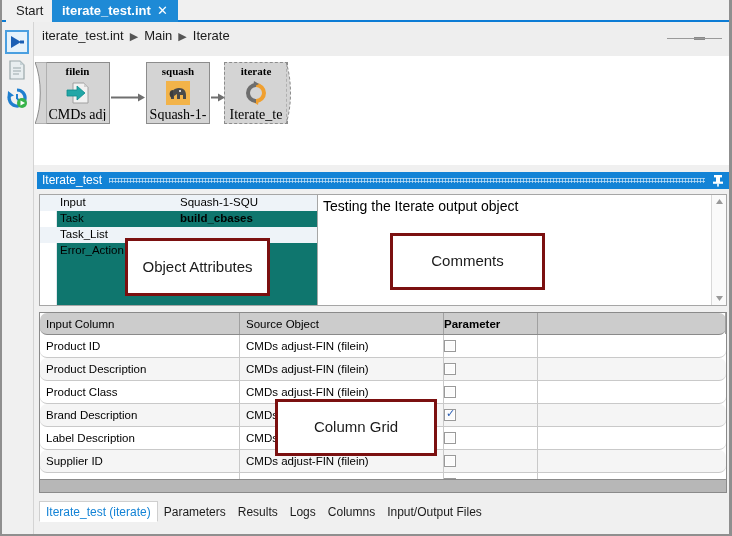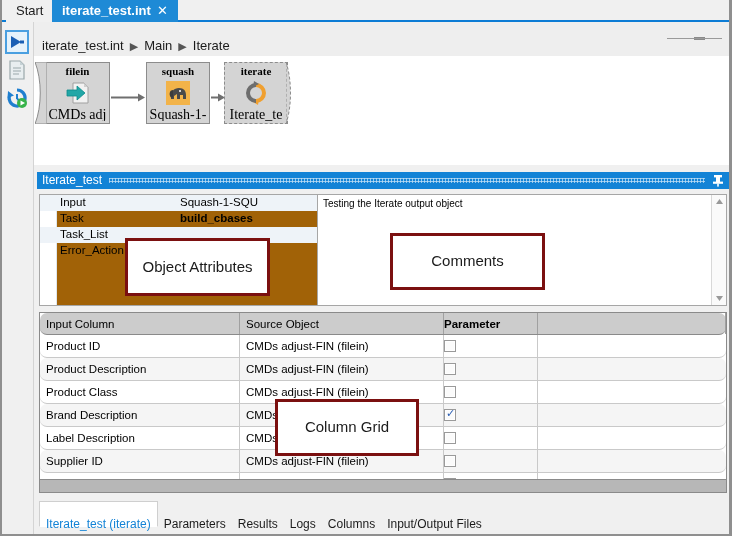--- a/index.html
+++ b/index.html
@@ -77,21 +77,21 @@
   #rail-hist { top: 64px; }
 
   
   .crumbbar {
     position: absolute; left: 34px; top: 22px;
     width: 698px; height: 34px;
     background: #eeeeee;
     box-sizing: border-box;
   }
   .crumbs {
-    position: absolute; left: 8px; top: 16px;
+    position: absolute; left: 8px; top: 6px;
     font-size: 13px; color: #1b1b1b;
     white-space: nowrap;
   }
   .crumbs .sep {
     color: #555; margin: 0 6px; font-size: 11px;
   }
   .crumb-min {
     position: absolute; right: 27px; top: 15px;
     width: 11px; height: 3px; background: #8a8a8a;
   }
@@ -178,21 +178,21 @@
   }
   .panel-title .pt-pin {
     position: absolute; right: 5px; top: 2px;
     width: 12px; height: 13px;
   }
 
   
   .attrs {
     position: absolute; left: 5px; top: 29px;
     width: 316px; height: 112px;
-    background: #a16207;
+    background: #0f766e;
     border: 1px solid #a6a6a6;
     box-sizing: border-box;
     overflow: hidden;
   }
   .attr-gutter {
     position: absolute; left: 0; top: 0; width: 16px; height: 100%;
     background: #ffffff; border-right: 1px solid #dfe6ec;
   }
   .attr-row {
     position: absolute; left: 0; width: 100%; height: 16px;
@@ -212,21 +212,21 @@
   
   .comments {
     position: absolute; left: 283px; top: 29px;
     width: 410px; height: 112px;
     background: #ffffff;
     border: 1px solid #a6a6a6;
     box-sizing: border-box;
   }
   .comments .ctext {
     position: absolute; left: 5px; top: 3px;
-    font-size: 10px; color: #000;
+    font-size: 14px; color: #000;
   }
   .cscroll {
     position: absolute; right: 0; top: 0;
     width: 15px; height: 100%;
     background: #fafafa;
     border-left: 1px solid #d8d8d8;
     box-sizing: border-box;
   }
   .cscroll .arr {
     position: absolute; left: 0; width: 15px; height: 15px;
@@ -295,21 +295,21 @@
 
   
   .bottabs {
     position: absolute; left: 5px; top: 336px;
     width: 688px; height: 23px;
   }
   .bt {
     position: relative;
     display: inline-block;
     height: 21px; line-height: 20px;
-    padding: 12px 6px;
+    padding: 0 6px;
     font-size: 12px;
     color: #1b1b1b;
     box-sizing: border-box;
     white-space: nowrap;
   }
   .bt.active {
     background: #ffffff;
     color: #1383d6;
     border: 1px solid #cfcfcf;
     border-bottom-color: #ffffff;
@@ -324,21 +324,21 @@
     color: #1b1b1b;
     text-align: center;
     font-size: 15px;
     z-index: 40;
   }
   .callout span { display: block; }
   #co-attrs   { left: 125px; top: 238px; width: 145px; height: 58px; }
   #co-attrs span   { margin-top: 17px; }
   #co-comments{ left: 390px; top: 233px; width: 155px; height: 57px; }
   #co-comments span{ margin-top: 16px; }
-  #co-grid    { left: 275px; top: 399px; width: 144px; height: 57px; }
+  #co-grid    { left: 275px; top: 399px; width: 162px; height: 57px; }
   #co-grid span    { margin-top: 16px; }
 
   
   .edge-l { position: absolute; left: 0; top: 0; width: 2px; height: 536px; background: #8f8f8f; }
   .edge-r { position: absolute; right: 0; top: 0; width: 3px; height: 536px; background: #8f8f8f; }
   .edge-b { position: absolute; left: 0; bottom: 0; width: 732px; height: 2px; background: #8f8f8f; }
 </style>
 </head>
 <body>
 

